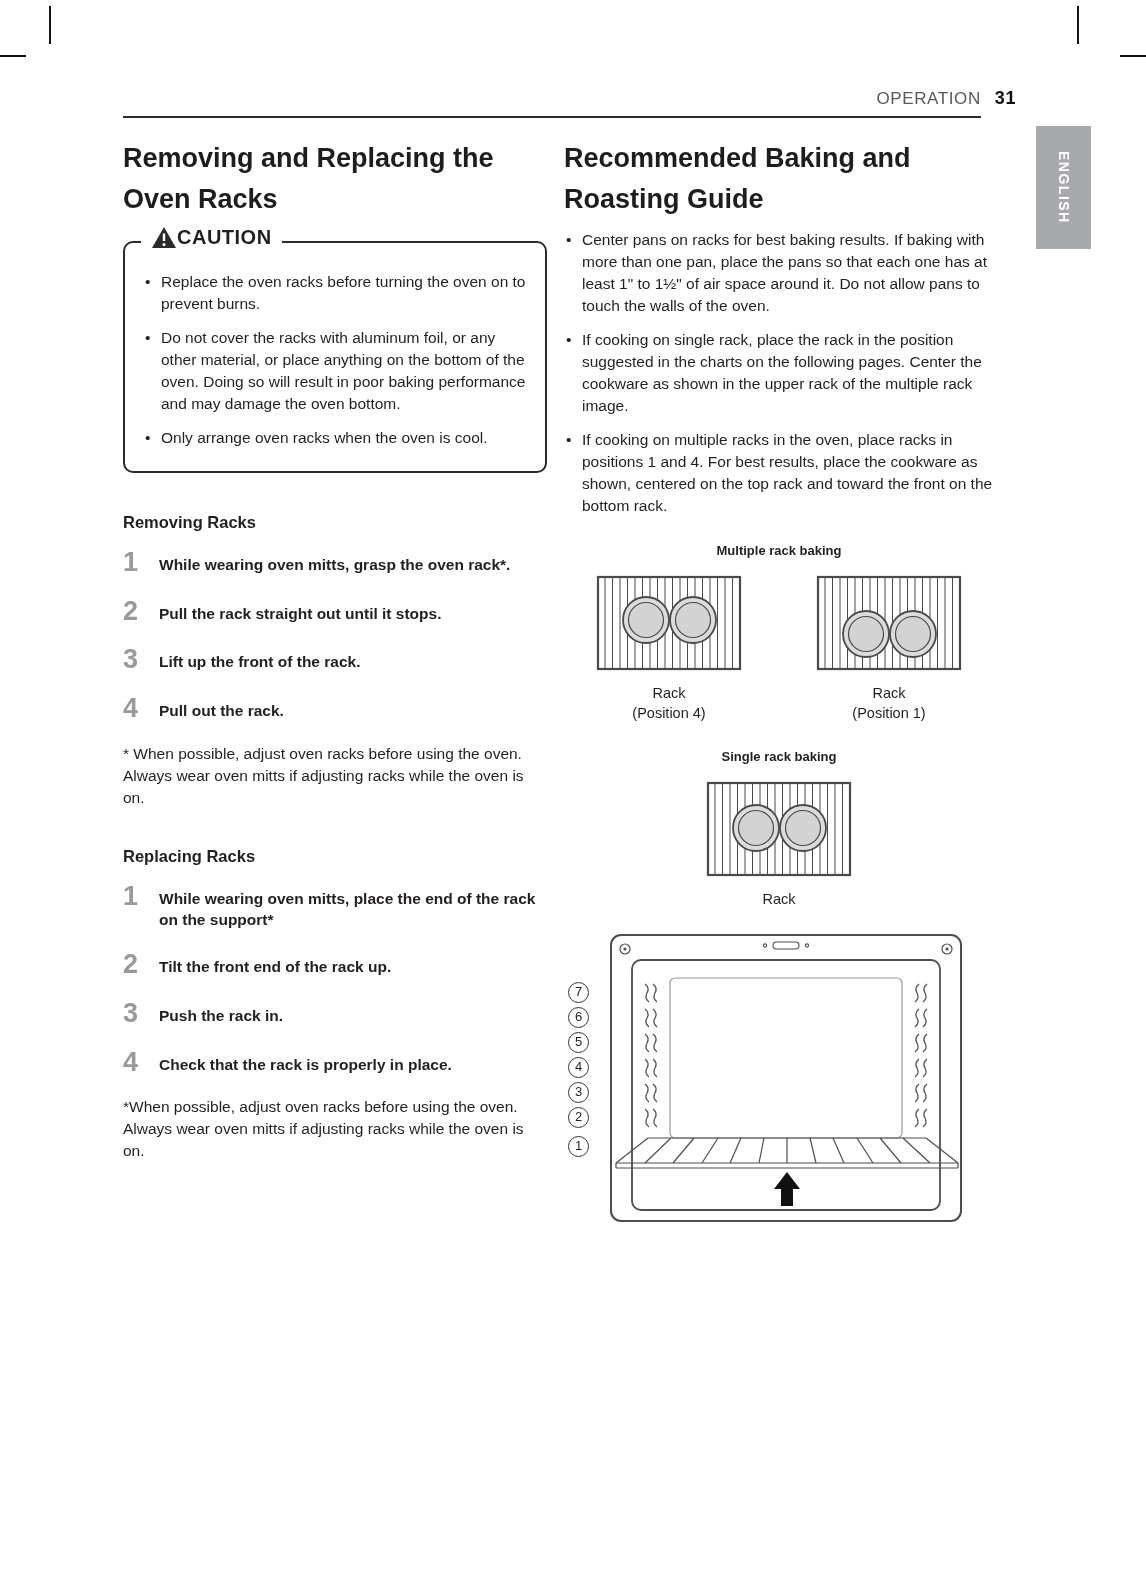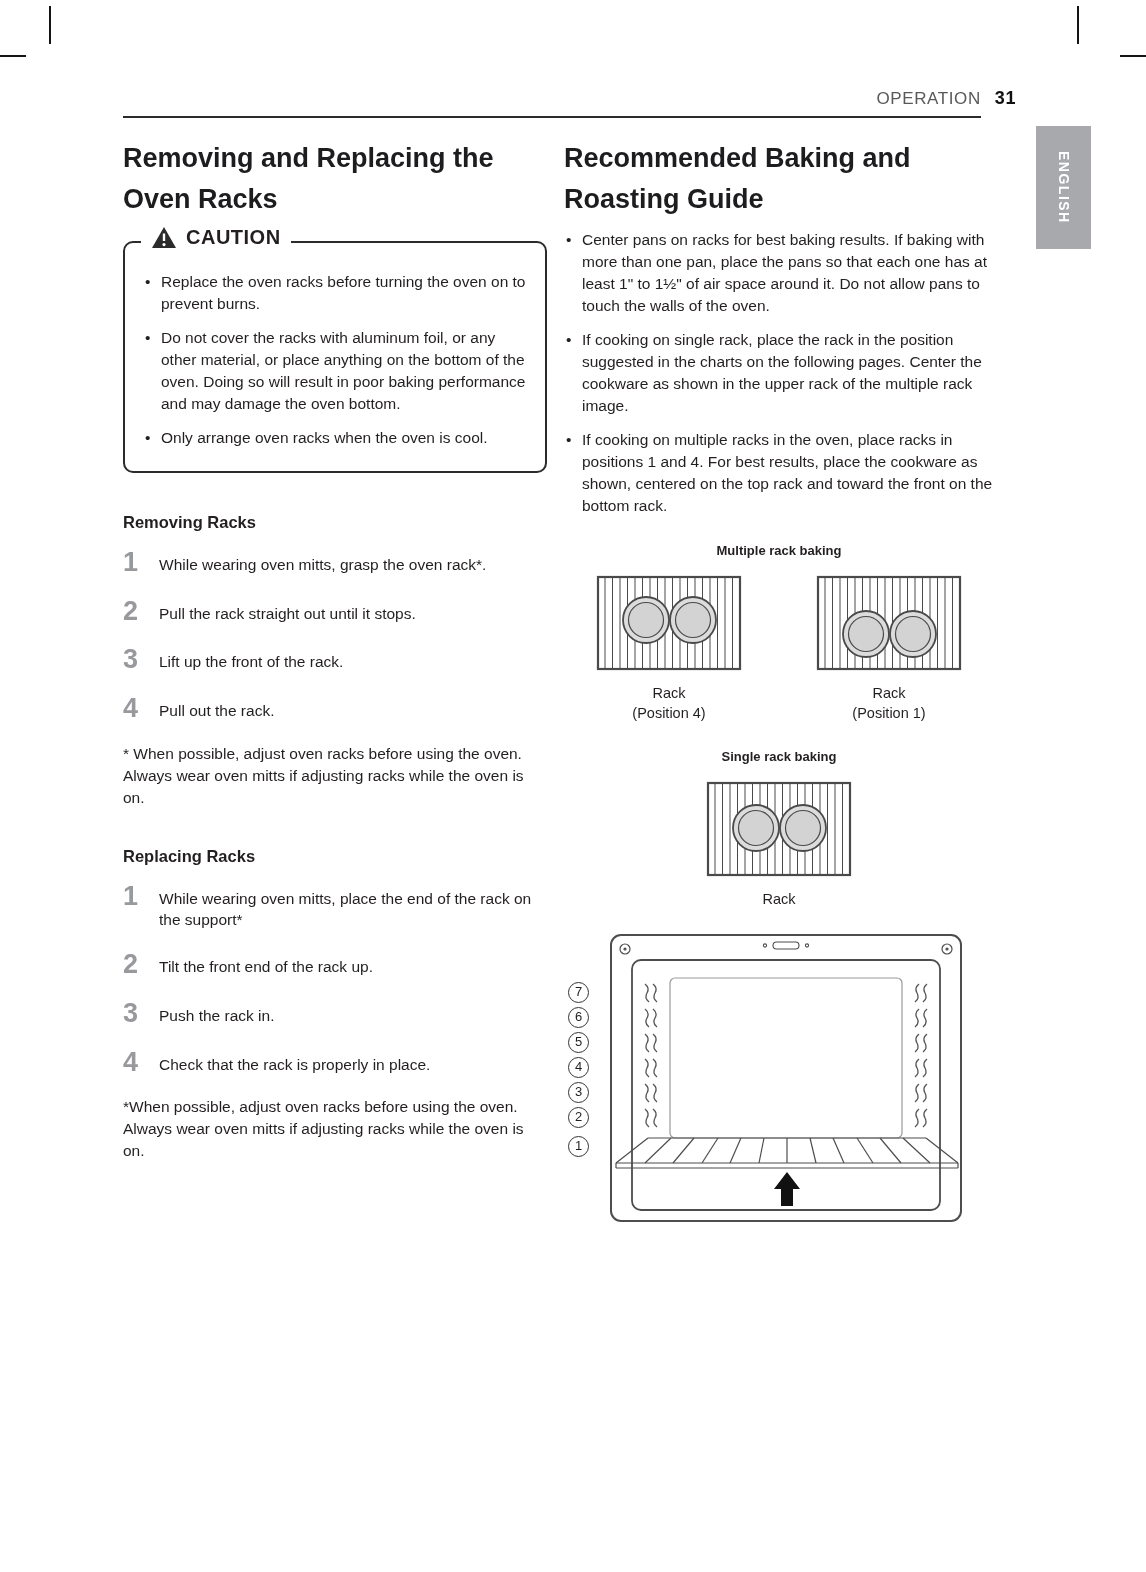--- a/index.html
+++ b/index.html
@@ -55,41 +55,41 @@
   .caution-box {
     position: relative;
     margin-top: 22px;
     border: 2px solid #2b2b2b;
     border-radius: 10px;
     padding: 28px 12px 10px 18px;
   }
   .caution-label {
     position: absolute; top: -17px; left: 16px;
     background: #ffffff; padding: 0 10px;
-    display: flex; align-items: center; gap: 9px;
+    display: flex; align-items: center; 
     font-size: 20px; font-weight: bold; letter-spacing: 0.5px;
   }
 
   ul.bullets { list-style: none; }
   ul.bullets li {
     position: relative; padding-left: 18px;
     font-size: 15.5px; line-height: 1.42;
     margin-bottom: 12px;
   }
   ul.bullets li::before {
     content: "\2022"; position: absolute; left: 2px; top: 0;
   }
 
   
   .step { display: flex; align-items: flex-start; margin-bottom: 19px; }
   .step-num {
     flex: 0 0 36px;
     font-size: 27px; font-weight: bold; color: #97999c; line-height: 1.1;
   }
-  .step-text { font-size: 15.5px; line-height: 1.4; padding-top: 6px; }
+  .step-text { font-size: 15.5px; line-height: 1.4; padding-top: 6px; font-weight: bold; }
 
   p.note { font-size: 15.5px; line-height: 1.42; margin-top: 6px; }
   p.note + h2.subhead { margin-top: 38px; }
 
   
   .fig-heading {
     font-size: 13px; font-weight: bold; text-align: center;
     margin-top: 26px; margin-bottom: 16px;
   }
   .rack-row {

